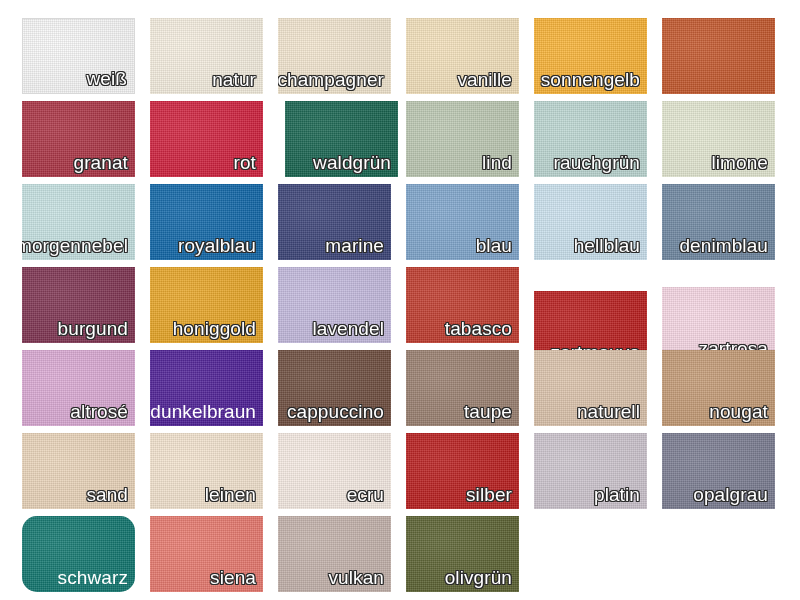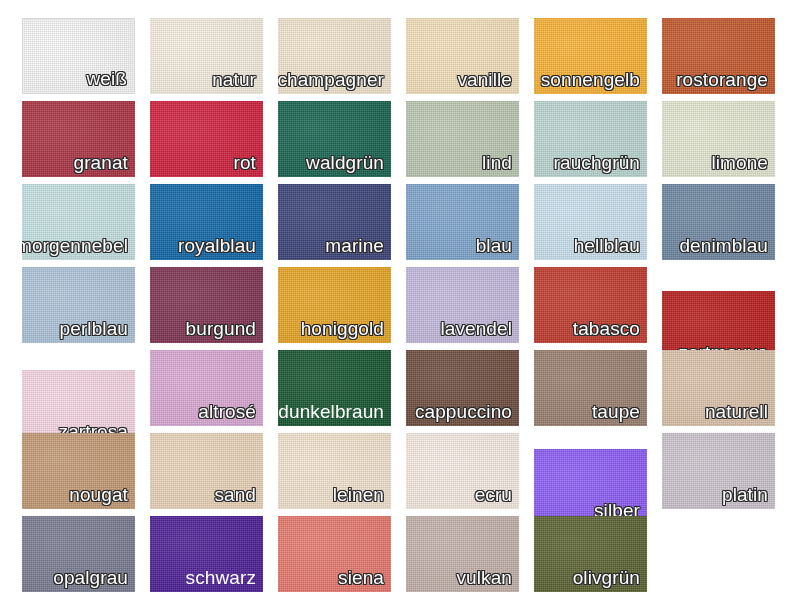--- a/index.html
+++ b/index.html
@@ -118,33 +118,32 @@
       <span class="swatch-label">vanille</span>
     </div>
     <div class="swatch" style="background-color: rgb(249, 178, 51);">
       <div class="sheen"></div>
       <div class="weave"></div>
       <span class="swatch-label">sonnengelb</span>
     </div>
     <div class="swatch" style="background-color: rgb(196, 86, 42);">
       <div class="sheen"></div>
       <div class="weave"></div>
-      <span class="swatch-label">rostorange</span>
     </div>
     <div class="swatch" style="background-color: rgb(171, 50, 67);">
       <div class="sheen"></div>
       <div class="weave"></div>
       <span class="swatch-label">granat</span>
     </div>
     <div class="swatch" style="background-color: rgb(208, 31, 60);">
       <div class="sheen"></div>
       <div class="weave"></div>
       <span class="swatch-label">rot</span>
     </div>
-    <div class="swatch" style="background-color: rgb(21, 99, 78);">
+    <div class="swatch" style="background-color: rgb(21, 99, 78); margin-left: 7px;">
       <div class="sheen"></div>
       <div class="weave"></div>
       <span class="swatch-label">waldgrün</span>
     </div>
     <div class="swatch" style="background-color: rgb(188, 200, 178);">
       <div class="sheen"></div>
       <div class="weave"></div>
       <span class="swatch-label">lind</span>
     </div>
     <div class="swatch" style="background-color: rgb(188, 215, 210);">
@@ -180,25 +179,20 @@
     <div class="swatch" style="background-color: rgb(203, 226, 239);">
       <div class="sheen"></div>
       <div class="weave"></div>
       <span class="swatch-label">hellblau</span>
     </div>
     <div class="swatch" style="background-color: rgb(110, 135, 161); padding-left: 40px;">
       <div class="sheen"></div>
       <div class="weave"></div>
       <span class="swatch-label">denimblau</span>
     </div>
-    <div class="swatch" style="background-color: rgb(174, 197, 218);">
-      <div class="sheen"></div>
-      <div class="weave"></div>
-      <span class="swatch-label">perlblau</span>
-    </div>
     <div class="swatch" style="background-color: rgb(126, 50, 80);">
       <div class="sheen"></div>
       <div class="weave"></div>
       <span class="swatch-label">burgund</span>
     </div>
     <div class="swatch" style="background-color: rgb(232, 165, 36);">
       <div class="sheen"></div>
       <div class="weave"></div>
       <span class="swatch-label">honiggold</span>
     </div>
@@ -220,21 +214,21 @@
     <div class="swatch" style="background-color: rgb(247, 215, 228); margin-top: 20px;">
       <div class="sheen"></div>
       <div class="weave"></div>
       <span class="swatch-label">zartrosa</span>
     </div>
     <div class="swatch" style="background-color: rgb(219, 169, 212);">
       <div class="sheen"></div>
       <div class="weave"></div>
       <span class="swatch-label">altrosé</span>
     </div>
-    <div class="swatch" style="background-color: #14532d; padding-left: 36px;">
+    <div class="swatch" style="background-color: #4c1d95; padding-left: 36px;">
       <div class="sheen"></div>
       <div class="weave"></div>
       <span class="swatch-label no-outline">dunkelbraun</span>
     </div>
     <div class="swatch" style="background-color: rgb(109, 76, 61);">
       <div class="sheen"></div>
       <div class="weave"></div>
       <span class="swatch-label">cappuccino</span>
     </div>
     <div class="swatch" style="background-color: rgb(154, 127, 111);">
@@ -260,36 +254,36 @@
     <div class="swatch" style="background-color: rgb(244, 228, 207);">
       <div class="sheen"></div>
       <div class="weave"></div>
       <span class="swatch-label">leinen</span>
     </div>
     <div class="swatch" style="background-color: rgb(247, 236, 228);">
       <div class="sheen"></div>
       <div class="weave"></div>
       <span class="swatch-label">ecru</span>
     </div>
-    <div class="swatch" style="background-color: #8b5cf6; margin-top: 16px;">
+    <div class="swatch" style="background-color: #b91c1c;">
       <div class="sheen"></div>
       <div class="weave"></div>
       <span class="swatch-label">silber</span>
     </div>
     <div class="swatch" style="background-color: rgb(205, 197, 206);">
       <div class="sheen"></div>
       <div class="weave"></div>
       <span class="swatch-label">platin</span>
     </div>
     <div class="swatch" style="background-color: rgb(122, 124, 145);">
       <div class="sheen"></div>
       <div class="weave"></div>
       <span class="swatch-label">opalgrau</span>
     </div>
-    <div class="swatch" style="background-color: #4c1d95;">
+    <div class="swatch" style="background-color: #0f766e; border-radius: 15px;">
       <div class="sheen"></div>
       <div class="weave"></div>
       <span class="swatch-label no-outline">schwarz</span>
     </div>
     <div class="swatch" style="background-color: rgb(232, 120, 109);">
       <div class="sheen"></div>
       <div class="weave"></div>
       <span class="swatch-label">siena</span>
     </div>
     <div class="swatch" style="background-color: rgb(196, 178, 171);">

